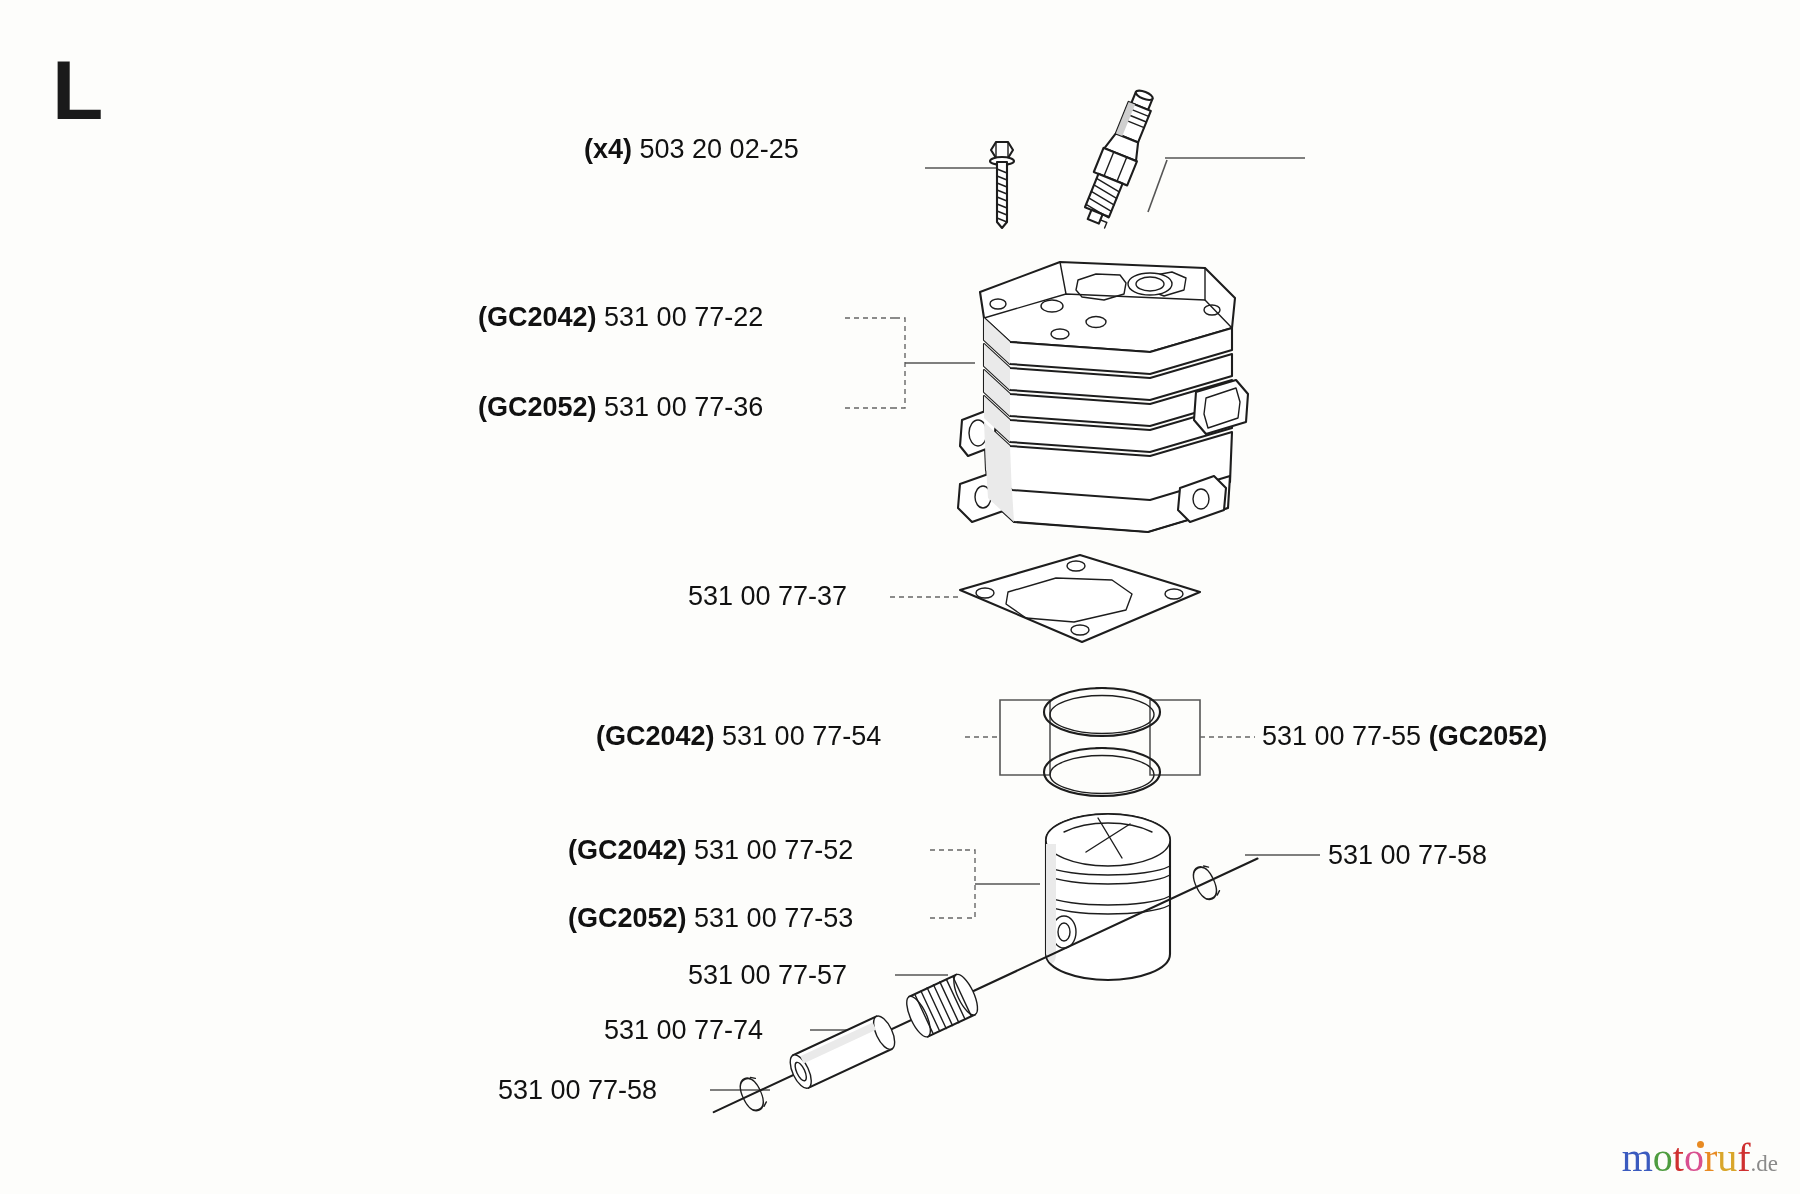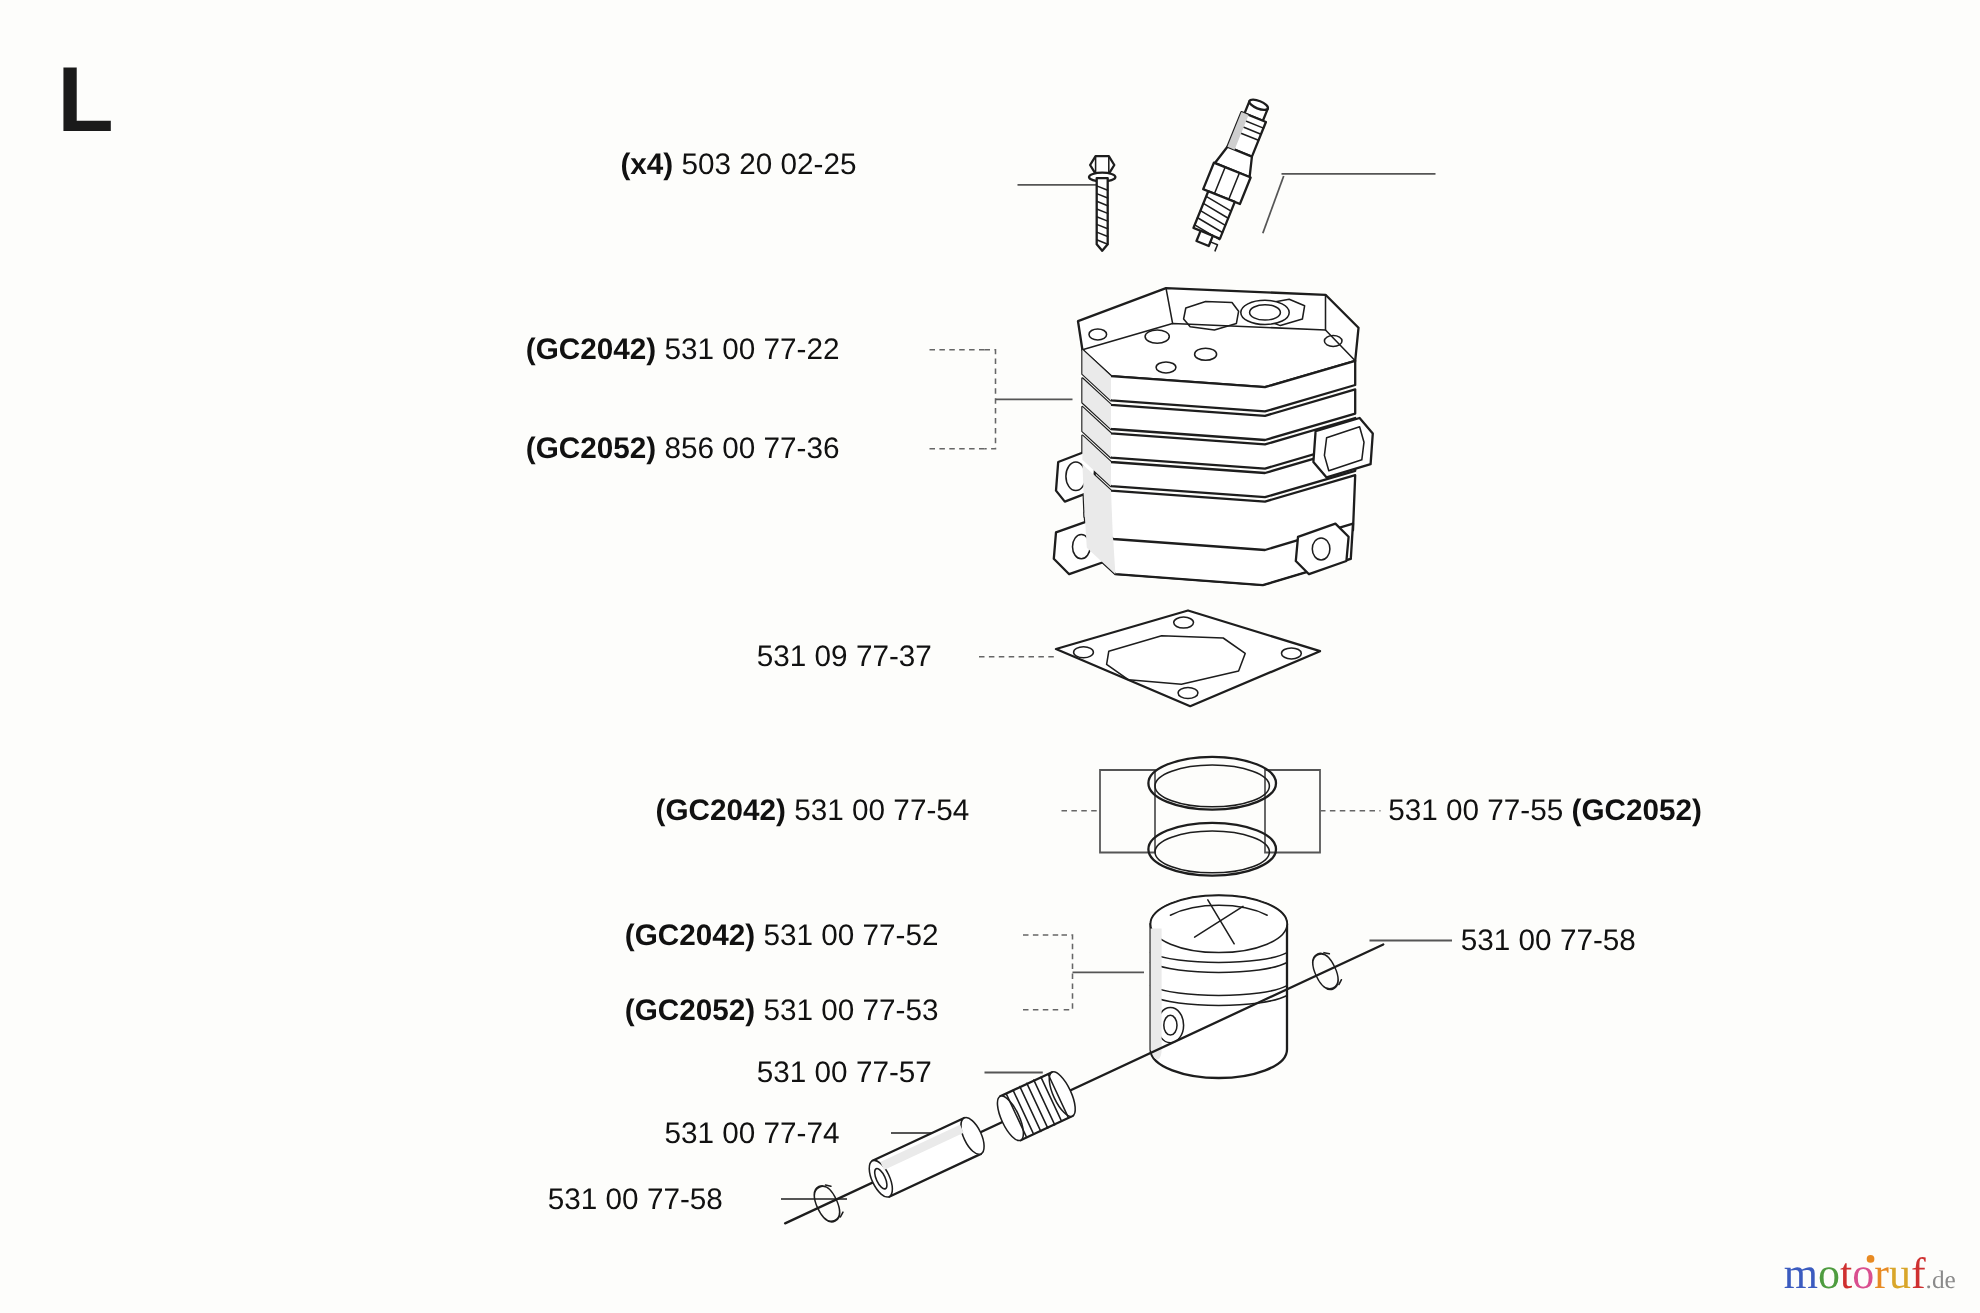--- a/index.html
+++ b/index.html
@@ -316,38 +316,38 @@
         <path class="ptt" d="M6,-16 L10,-13 M6,16 L10,13"></path>
       </g>
 
       <g transform="translate(182,0)">
         <path class="pt" d="M0,-17 C11,-17 15,-9 15,0 C15,9 11,17 0,17 C-11,17 -15,9 -15,0 C-15,-9 -11,-17 0,-17" transform="scale(0.62,1)"></path>
         <path class="ptt" d="M6,-16 L10,-13 M6,16 L10,13"></path>
       </g>
     </g>
   </svg>
 
-  <div class="label" style="left:564px; top:136px;">
+  <div class="label" style="left:584px; top:136px;">
     <span class="model">(x4)</span>
     <span>503 20 02-25</span>
   </div>
 
 
   <div class="label" style="left:478px; top:304px;">
     <span class="model">(GC2042)</span>
     <span>531 00 77-22</span>
   </div>
 
   <div class="label" style="left:478px; top:394px;">
     <span class="model">(GC2052)</span>
-    <span>856 00 77-36</span>
+    <span>531 00 77-36</span>
   </div>
 
   <div class="label" style="left:688px; top:583px;">
-    <span>531 09 77-37</span>
+    <span>531 00 77-37</span>
   </div>
 
   <div class="label" style="left:596px; top:723px;">
     <span class="model">(GC2042)</span>
     <span>531 00 77-54</span>
   </div>
 
   <div class="label" style="left:1262px; top:723px;text-align:right;">
     <span>531 00 77-55</span>
     <span class="model">(GC2052)</span>

